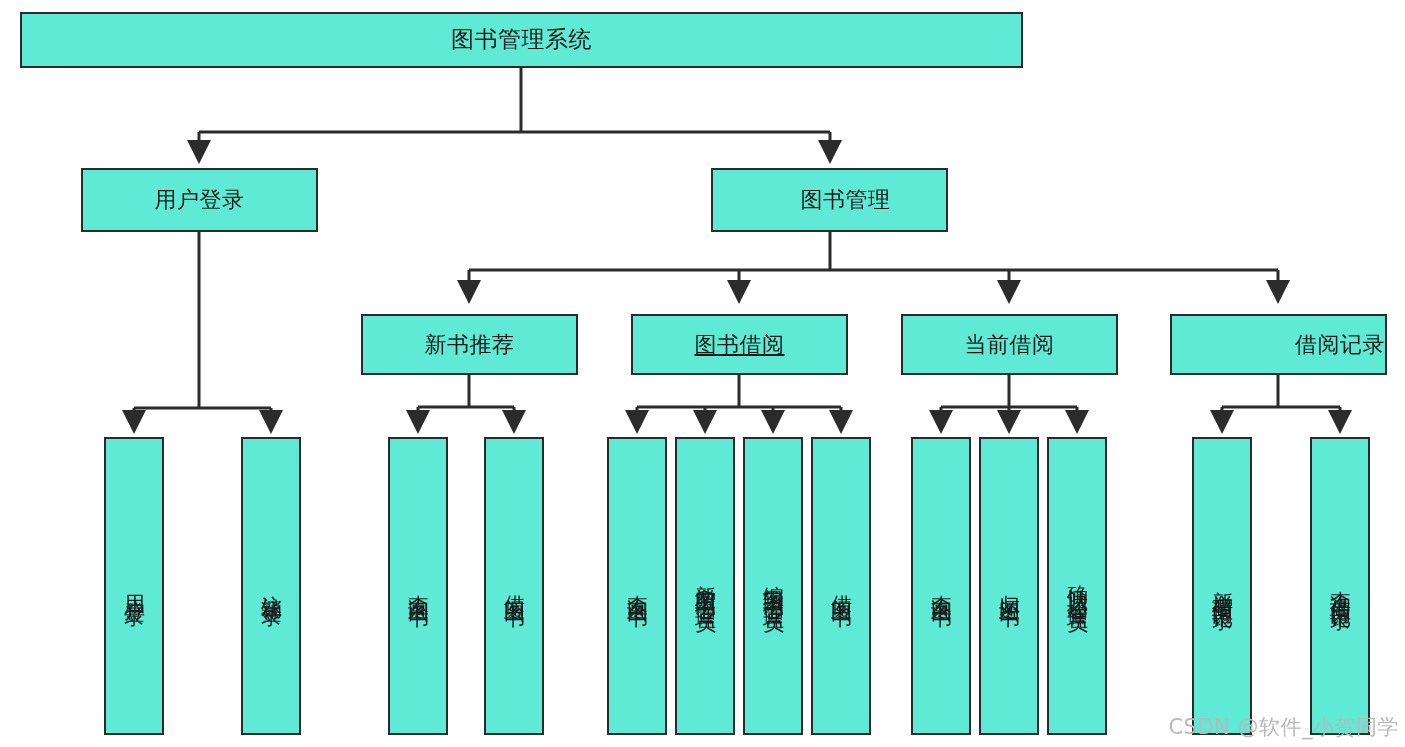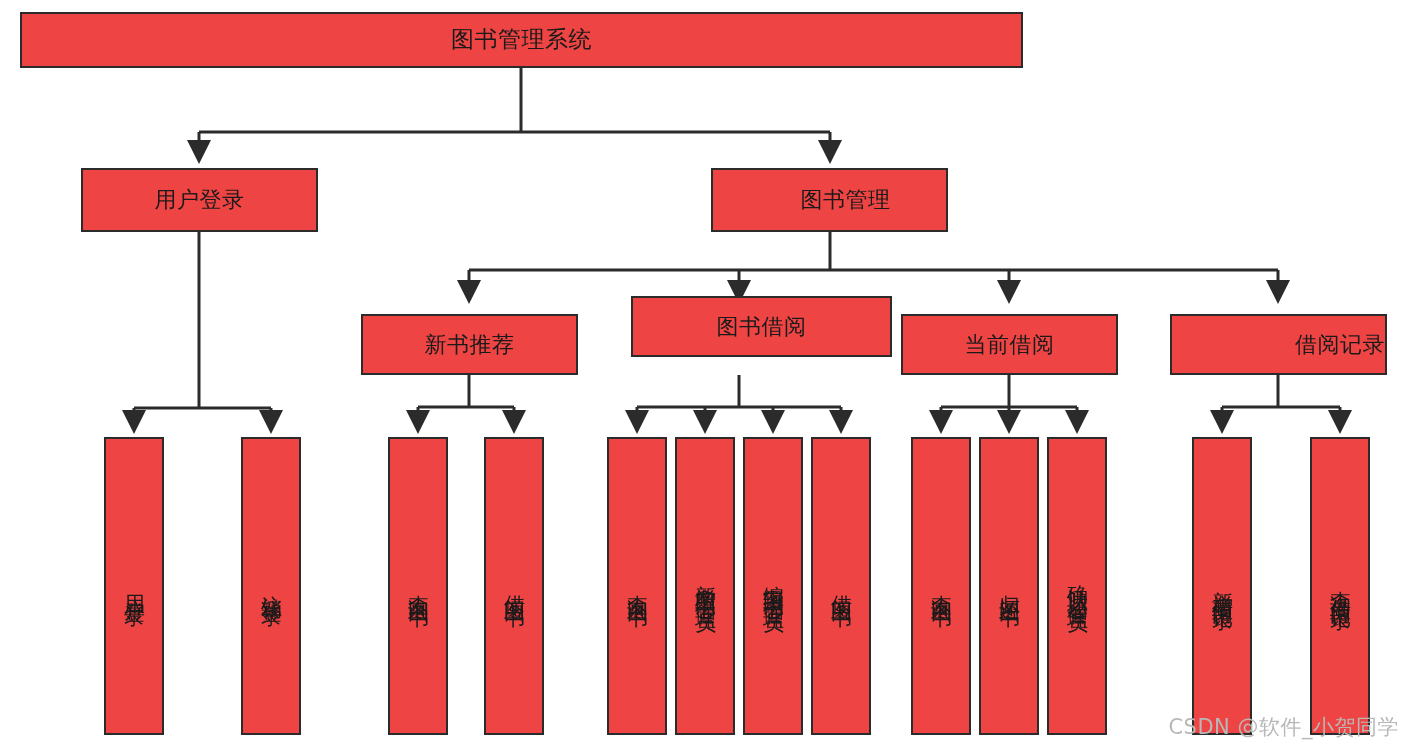--- a/index.html
+++ b/index.html
@@ -22,21 +22,21 @@
     left: 0;
     top: 0;
     width: 1405px;
     height: 747px;
     pointer-events: none;
   }
   .node {
     position: absolute;
     box-sizing: border-box;
     border: 2px solid #2b2b2b;
-    background: #ef4444;
+    background: #5eead4;
     display: flex;
     align-items: center;
     justify-content: center;
     color: #1a1a1a;
   }
   .node .label {
     display: block;
     text-align: center;
     line-height: 1.18;
     white-space: nowrap;
@@ -136,21 +136,21 @@
   <div class="node horiz" style="left:81px; top:168px; width:237px; height:64px;">
     <span class="label">用户登录</span>
   </div>
   <div class="node horiz" style="left:711px; top:168px; width:237px; height:64px;padding-left:32px;">
     <span class="label">图书管理</span>
   </div>
 
   <div class="node horiz" style="left:361px; top:314px; width:217px; height:61px;">
     <span class="label">新书推荐</span>
   </div>
-  <div class="node horiz" style="left:631px; top:296px; width:261px; height:61px;">
+  <div class="node horiz" style="left:631px; top:314px; width:217px; height:61px;text-decoration:underline;">
     <span class="label">图书借阅</span>
   </div>
   <div class="node horiz" style="left:901px; top:314px; width:217px; height:61px;align-items:center;">
     <span class="label">当前借阅</span>
   </div>
   <div class="node horiz" style="left:1170px; top:314px; width:217px; height:61px;justify-content:flex-end;">
     <span class="label">借阅记录</span>
   </div>
 
   <div class="node vert" style="left:104px; top:437px; width:60px; height:298px;">

